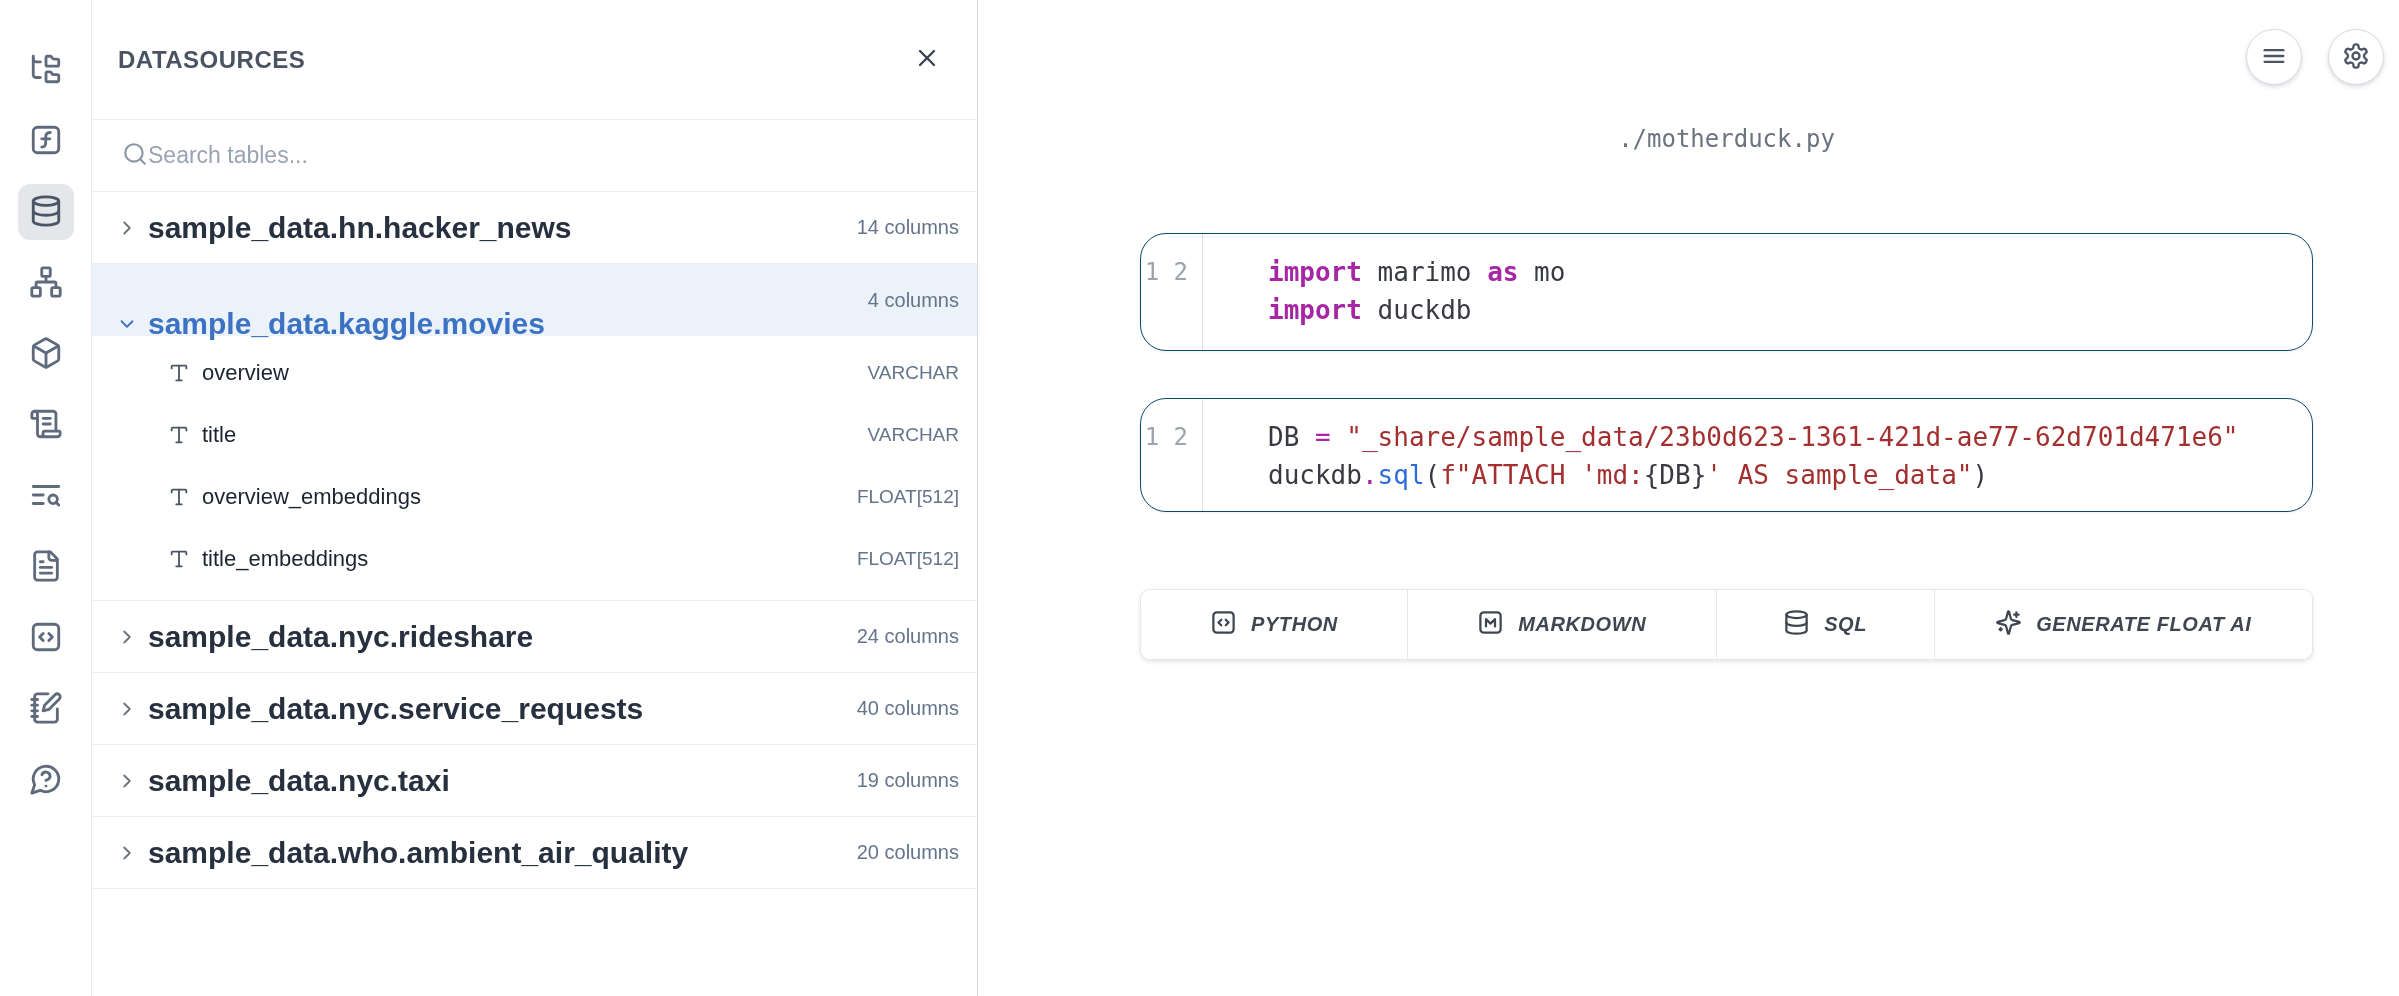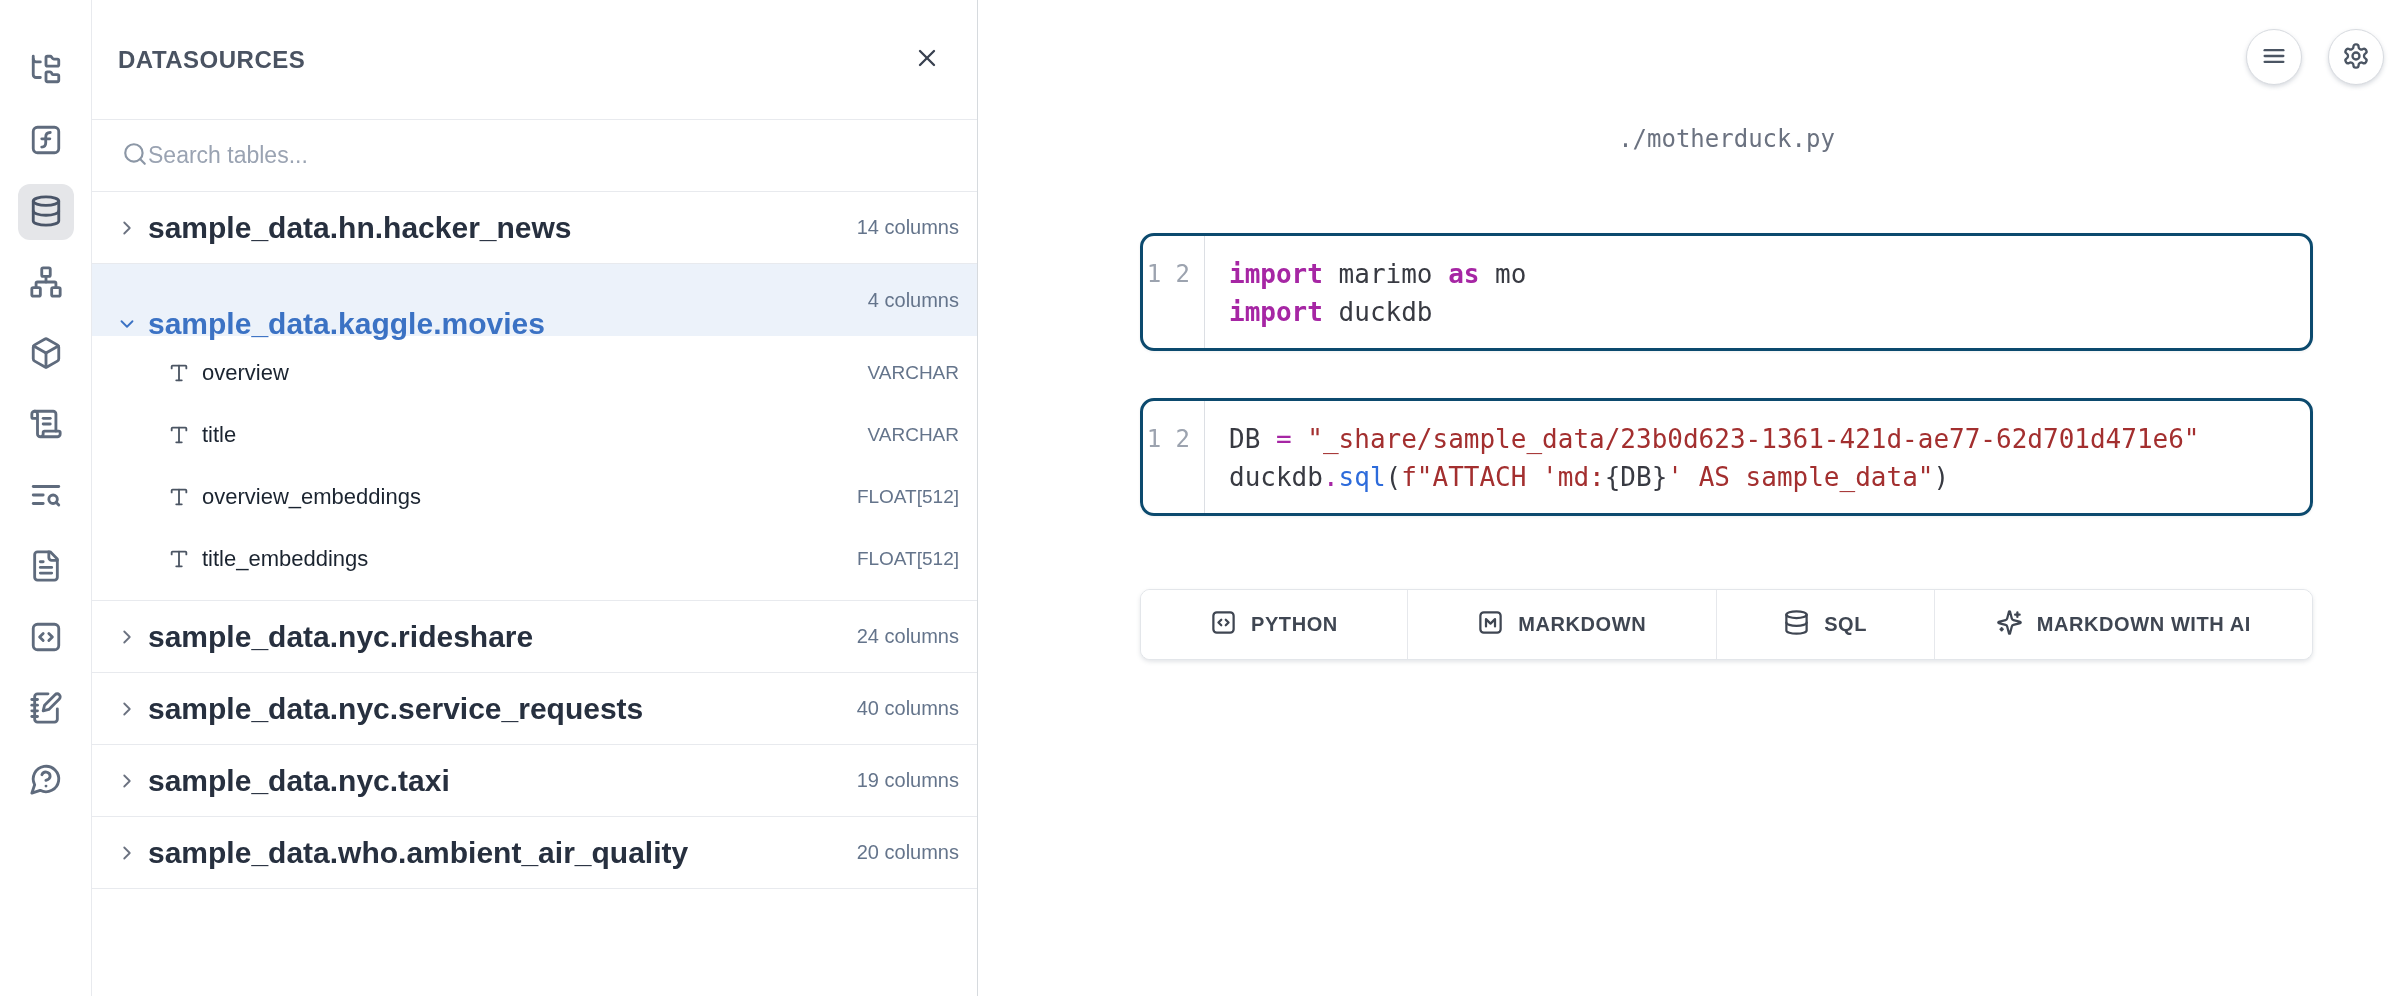--- a/index.html
+++ b/index.html
@@ -52,42 +52,42 @@
   .top-actions { position:absolute; top:29px; right:15px; display:flex; gap:26px; }
   .circle-btn { width:56px; height:56px; border-radius:50%; background:#fff;
                 border:1px solid #d8dbe0; box-shadow:0 2px 4px rgba(100,110,130,.25);
                 display:flex; align-items:center; justify-content:center; color:#4b5563; cursor:pointer; }
   .circle-btn svg { width:28px; height:28px; }
 
   .filename { position:absolute; left:162px; width:1173px; top:125px; text-align:center;
               font-family:"DejaVu Sans Mono", monospace; font-size:24px; color:#6b7280; }
 
   .cell { position:absolute; left:162px; width:1173px; background:#fff;
-          border:3px solid #0c4a6e; border-radius:14px; box-shadow:0 1px 3px rgba(40,50,70,.07);
-          display:flex; overflow:hidden; }
+          border:1px solid #0c4a6e; border-radius:26px; box-shadow:0 1px 3px rgba(40,50,70,.07);
+          display:flex; overflow:hidden;gap:41px; }
   .cell-1 { top:233px; min-height:118px; }
   .cell-2 { top:398px; min-height:108px; }
   .gutter { width:62px; flex:0 0 auto; border-right:1px solid #dcdfe4; padding:19px 14px 17px 0;
             text-align:right; color:#9ca3af; font-family:"DejaVu Sans Mono", monospace;
             font-size:24px; line-height:38px; }
   .codearea { flex:1; padding:19px 10px 17px 24px; font-family:"DejaVu Sans Mono", monospace;
               font-size:26px; line-height:38px; white-space:pre; color:#383a42; }
   .tok-kw { color:#a626a4; font-weight:700;margin-top:12px; }
   .tok-op { color:#a626a4; }
   .tok-str { color:#a32f2f; }
   .tok-fn { color:#2d6bdb; }
   .tok-pl { color:#383a42; }
 
   .addbar { position:absolute; left:162px; top:589px; width:1173px; height:71px;
             display:flex; border:1px solid #e3e6ea; border-radius:10px; background:#fff;
             box-shadow:0 2px 4px rgba(100,110,130,.18); overflow:hidden; }
   .add-btn { display:flex; align-items:center; justify-content:center; gap:14px; background:#fff;
              border:none; border-right:1px solid #e6e8ec; cursor:pointer; color:#3f4652;
              font-family:"Liberation Sans", sans-serif; font-size:20px; font-weight:700;
-             letter-spacing:.6px; }
+             letter-spacing:.6px;font-style:italic; }
   .add-btn:last-child { border-right:none; }
   .add-btn svg { width:27px; height:27px; flex:0 0 auto; }
   .add-btn:nth-child(1){ flex:267 0 0; } .add-btn:nth-child(2){ flex:309 0 0; }
   .add-btn:nth-child(3){ flex:218 0 0; } .add-btn:nth-child(4){ flex:379 0 0; }
 </style>
 </head>
 <body>
 
 <div class="app">
 
@@ -339,18 +339,18 @@
           <span>SQL</span>
         </button>
         <button class="add-btn">
           <span><svg viewBox="0 0 24 24" fill="none" stroke="currentColor" stroke-width="2" stroke-linecap="round" stroke-linejoin="round">
               <path d="M9.94 15.5a2 2 0 0 0-1.44-1.44L2.37 12.48a.5.5 0 0 1 0-.96L8.5 9.94A2 2 0 0 0 9.94 8.5l1.58-6.13a.5.5 0 0 1 .96 0l1.58 6.13a2 2 0 0 0 1.44 1.44l6.13 1.58a.5.5 0 0 1 0 .96l-6.13 1.58a2 2 0 0 0-1.44 1.44l-1.58 6.13a.5.5 0 0 1-.96 0z"></path>
               <path d="M19 3v4"></path>
               <path d="M21 5h-4"></path>
               <path d="M5 17v2"></path>
               <path d="M6 18H4"></path>
             </svg></span>
-          <span>MARKDOWN WITH AI</span>
+          <span>GENERATE FLOAT AI</span>
         </button>
       </div>
   </main>
 
 </div>
 
 </body></html>

